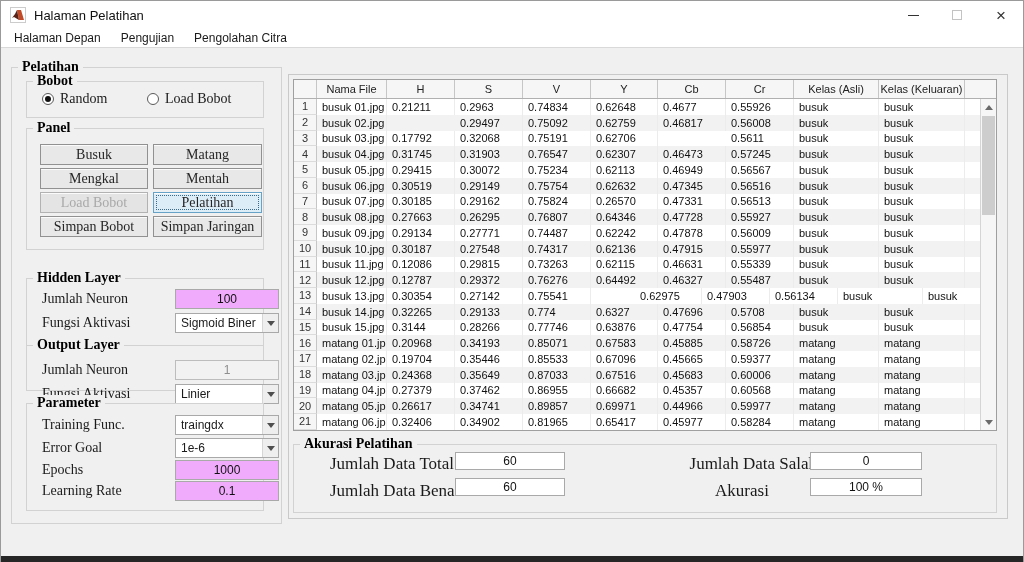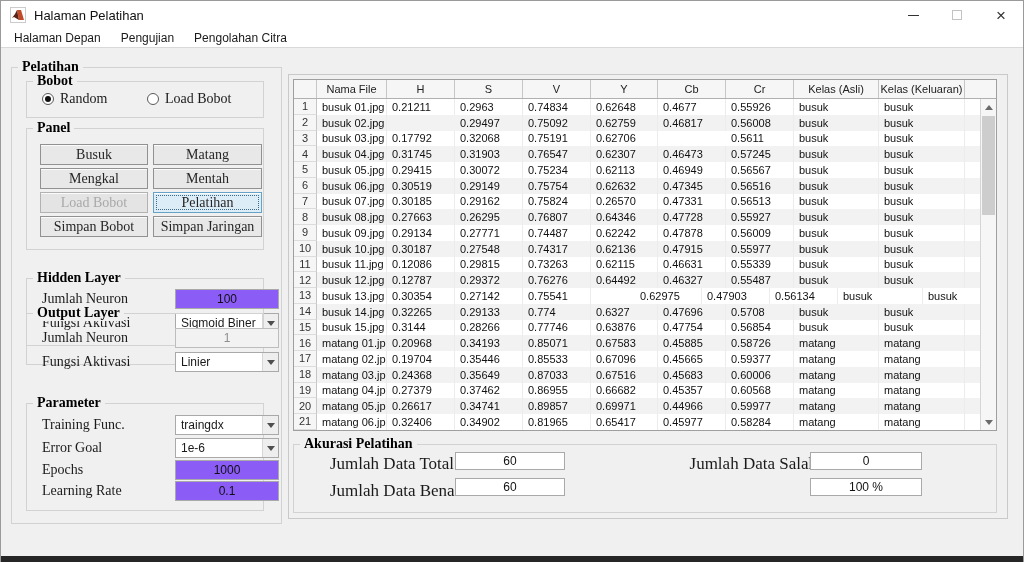--- a/index.html
+++ b/index.html
@@ -37,21 +37,21 @@
   .radio-label { font-family:"Liberation Serif", serif; font-size:14px; }
   .btn-grid { position:absolute; left:13px; top:15px; display:grid;
     grid-template-columns:108px 109px; grid-auto-rows:21px; column-gap:5px; row-gap:3px; }
   .pbtn { background:#e8e8e8; border:1px solid #919191; box-shadow:inset 0 1px 0 #fbfbfb;
     font-family:"Liberation Serif", serif; font-size:14px; color:#262626;
     display:flex; align-items:center; justify-content:center; white-space:nowrap; }
   .pbtn.disabled { color:#a9a9a9; border-color:#b2b2b2; background:#e4e4e4; }
   .pbtn.focused { background:#ddedf8; border-color:#66a1c8; outline:1px dotted #39698c; outline-offset:-4px; }
   .form-row { position:absolute; left:15px; width:210px; height:21px; }
   .flabel { position:absolute; left:0; top:2px; font-family:"Liberation Serif", serif; font-size:14px; white-space:nowrap; }
-  .edit { position:absolute; left:133px; top:0; width:104px; height:20px; background:#8b5cf6;
+  .edit { position:absolute; left:133px; top:0; width:104px; height:20px; background:#f0abfc;
     border:1px solid #a9a9a9; text-align:center; font-family:"Liberation Sans", sans-serif; font-size:12px; color:#111; }
   .edit.off { background:#f2f2f2; color:#8f8f8f; border-color:#bdbdbd; }
   .dropdown { position:absolute; left:133px; top:0; width:104px; height:20px; background:#fff;
     border:1px solid #a9a9a9; display:flex; align-items:center; }
   .dd-value { flex:1; font-size:12px; padding-left:5px; overflow:hidden; white-space:nowrap; }
   .dd-btn { width:16px; height:100%; background:#eeeeee; border-left:1px solid #d6d6d6;
     display:flex; align-items:center; justify-content:center; }
   .tri-down { width:0; height:0; border-left:4px solid transparent; border-right:4px solid transparent; border-top:5px solid #4e4e4e; }
   
   .right-panel { position:absolute; left:287px; top:73px; width:720px; height:445px;
@@ -150,21 +150,21 @@
       <span class="flabel">Fungsi Aktivasi</span>
       <div class="dropdown">
         <span class="dd-value">Sigmoid Biner</span>
         <span class="dd-btn">
             <i class="tri-down"></i>
           </span>
       </div>
     </div>
   </div>
 
-  <div class="group" style="left:25px; top:312px; width:238px; height:52px;padding-left:8px;">
+  <div class="group" style="left:25px; top:344px; width:238px; height:46px;padding-left:8px;">
     <span class="group-title">Output Layer</span>
     <div class="form-row" style="top:14px;">
       <span class="flabel">Jumlah Neuron</span>
       <input class="edit off" value="1" style="">
     </div>
     <div class="form-row" style="top:38px;">
       <span class="flabel">Fungsi Aktivasi</span>
       <div class="dropdown">
         <span class="dd-value">Linier</span>
         <span class="dd-btn">
@@ -488,17 +488,18 @@
   </div>
 
   <div class="group" style="left:292px; top:443px; width:704px; height:69px;">
     <span class="group-title">Akurasi Pelatihan</span>
     <span class="acc-label" style="left:36px; top:9px;">Jumlah Data Total</span>
     <div class="acc-field" style="left:161px; top:7px; width:110px;">60</div>
     <span class="acc-label" style="left:36px; top:36px;">Jumlah Data Benar</span>
     <div class="acc-field" style="left:161px; top:33px; width:110px;">60</div>
     <span class="acc-label" style="left:373px; top:9px; width:150px; text-align:right;">Jumlah Data Salah</span>
     <div class="acc-field" style="left:516px; top:7px; width:112px;">0</div>
+    <span class="acc-label" style="left:373px; top:36px; width:150px; text-align:center;">Akurasi</span>
     <div class="acc-field" style="left:516px; top:33px; width:112px;">100 %</div>
   </div>
 
   <div class="bottom-strip"></div>
 </div>
 
 </body></html>

